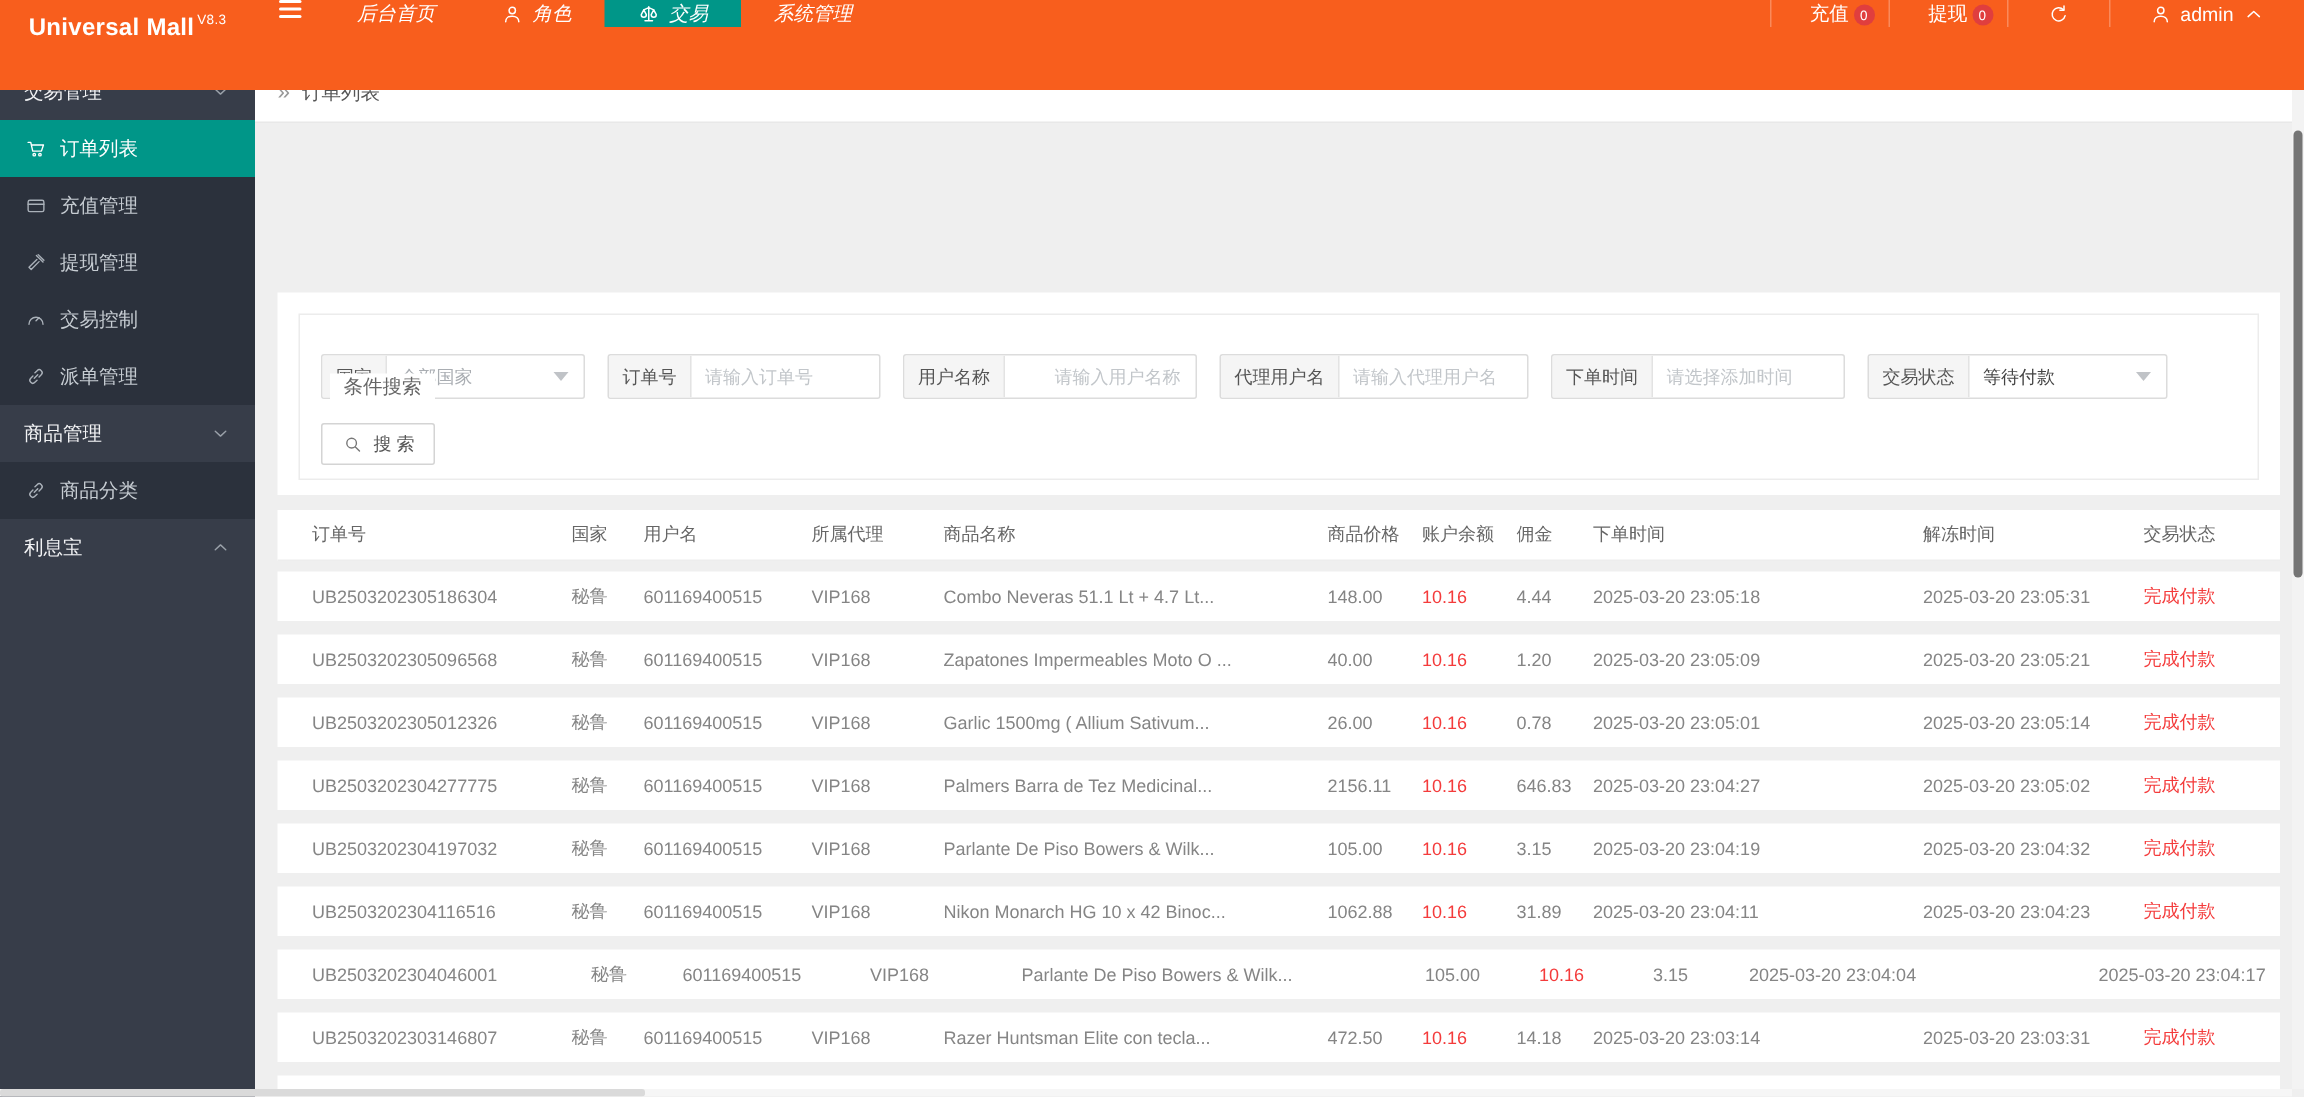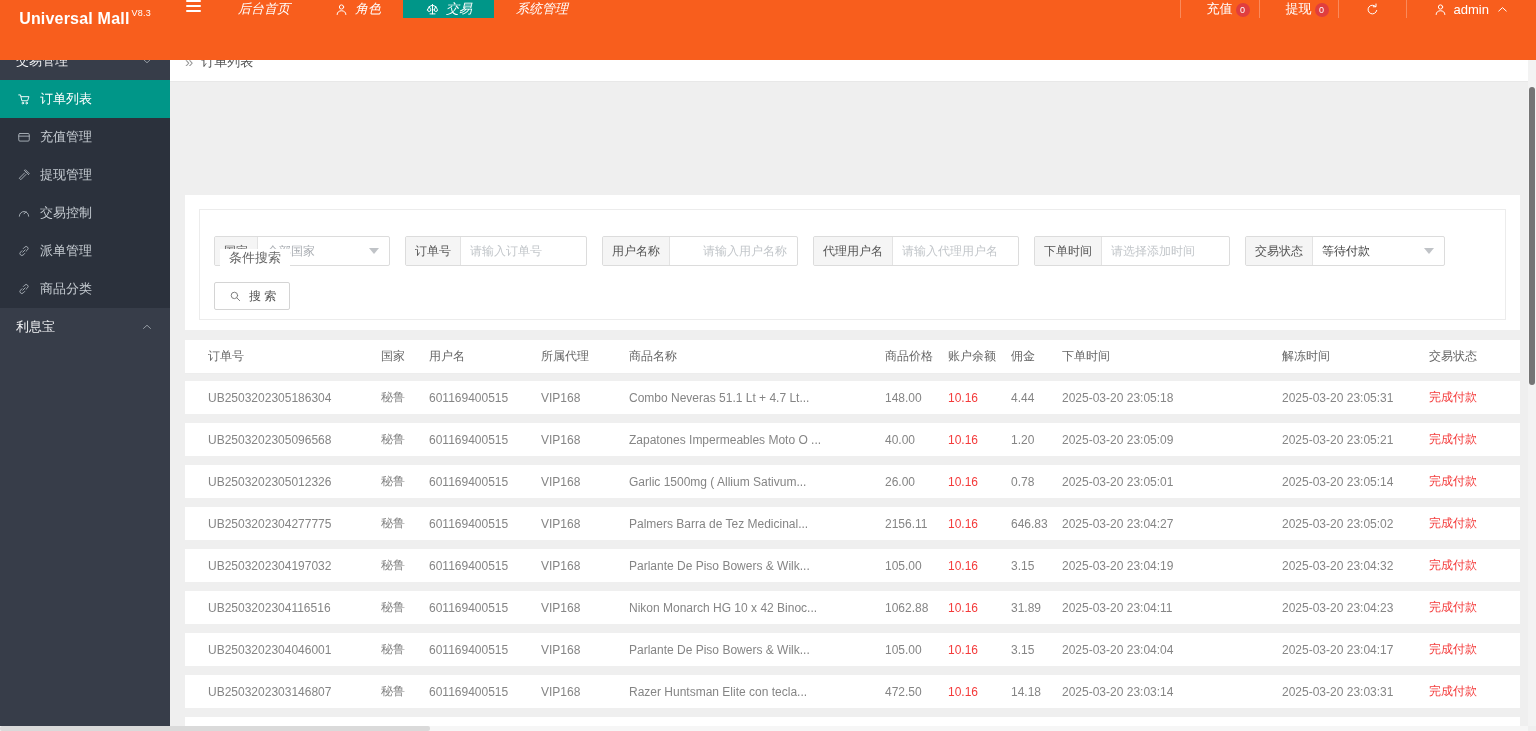--- a/index.html
+++ b/index.html
@@ -216,20 +216,28 @@
     </div>
     <div class="side-item">
       <span class="icon">
         <svg viewBox="0 0 24 24" fill="none" stroke="currentColor" stroke-width="1.6" stroke-linecap="round" stroke-linejoin="round">
           <path d="M10 14l4-4"></path>
           <path d="M8.5 11.5L6 14a3.3 3.3 0 004.7 4.7l2.5-2.5M15.5 12.5L18 10a3.3 3.3 0 00-4.7-4.7l-2.5 2.5"></path>
         </svg>
       </span>
       <span class="lbl">派单管理</span>
     </div>
+    <div class="side-header">
+      <span class="lbl">商品管理</span>
+      <span class="icon">
+        <svg viewBox="0 0 24 24" fill="none" stroke="currentColor" stroke-width="1.6" stroke-linecap="round" stroke-linejoin="round">
+          <path d="M6 9.5l6 5.5 6-5.5"></path>
+        </svg>
+      </span>
+    </div>
     <div class="side-item">
       <span class="icon">
         <svg viewBox="0 0 24 24" fill="none" stroke="currentColor" stroke-width="1.6" stroke-linecap="round" stroke-linejoin="round">
           <path d="M10 14l4-4"></path>
           <path d="M8.5 11.5L6 14a3.3 3.3 0 004.7 4.7l2.5-2.5M15.5 12.5L18 10a3.3 3.3 0 00-4.7-4.7l-2.5 2.5"></path>
         </svg>
       </span>
       <span class="lbl">商品分类</span>
     </div>
     <div class="side-header">
@@ -375,21 +383,21 @@
       <div class="cell">601169400515</div>
       <div class="cell">VIP168</div>
       <div class="cell">Nikon Monarch HG 10 x 42 Binoc...</div>
       <div class="cell">1062.88</div>
       <div class="cell cell-red">10.16</div>
       <div class="cell">31.89</div>
       <div class="cell">2025-03-20 23:04:11</div>
       <div class="cell">2025-03-20 23:04:23</div>
       <div class="cell cell-red">完成付款</div>
     </div>
-    <div class="table-row" style="grid-template-columns: 173px 48px 112px 88px 256px 63px 63px 51px 220px 147px 1fr;">
+    <div class="table-row" style="grid-template-columns: 173px 48px 112px 88px 256px 63px 63px 51px 220px 147px 1fr; gap: 13px;">
       <div class="cell">UB2503202304046001</div>
       <div class="cell">秘鲁</div>
       <div class="cell">601169400515</div>
       <div class="cell">VIP168</div>
       <div class="cell">Parlante De Piso Bowers &amp; Wilk...</div>
       <div class="cell">105.00</div>
       <div class="cell cell-red">10.16</div>
       <div class="cell">3.15</div>
       <div class="cell">2025-03-20 23:04:04</div>
       <div class="cell">2025-03-20 23:04:17</div>

